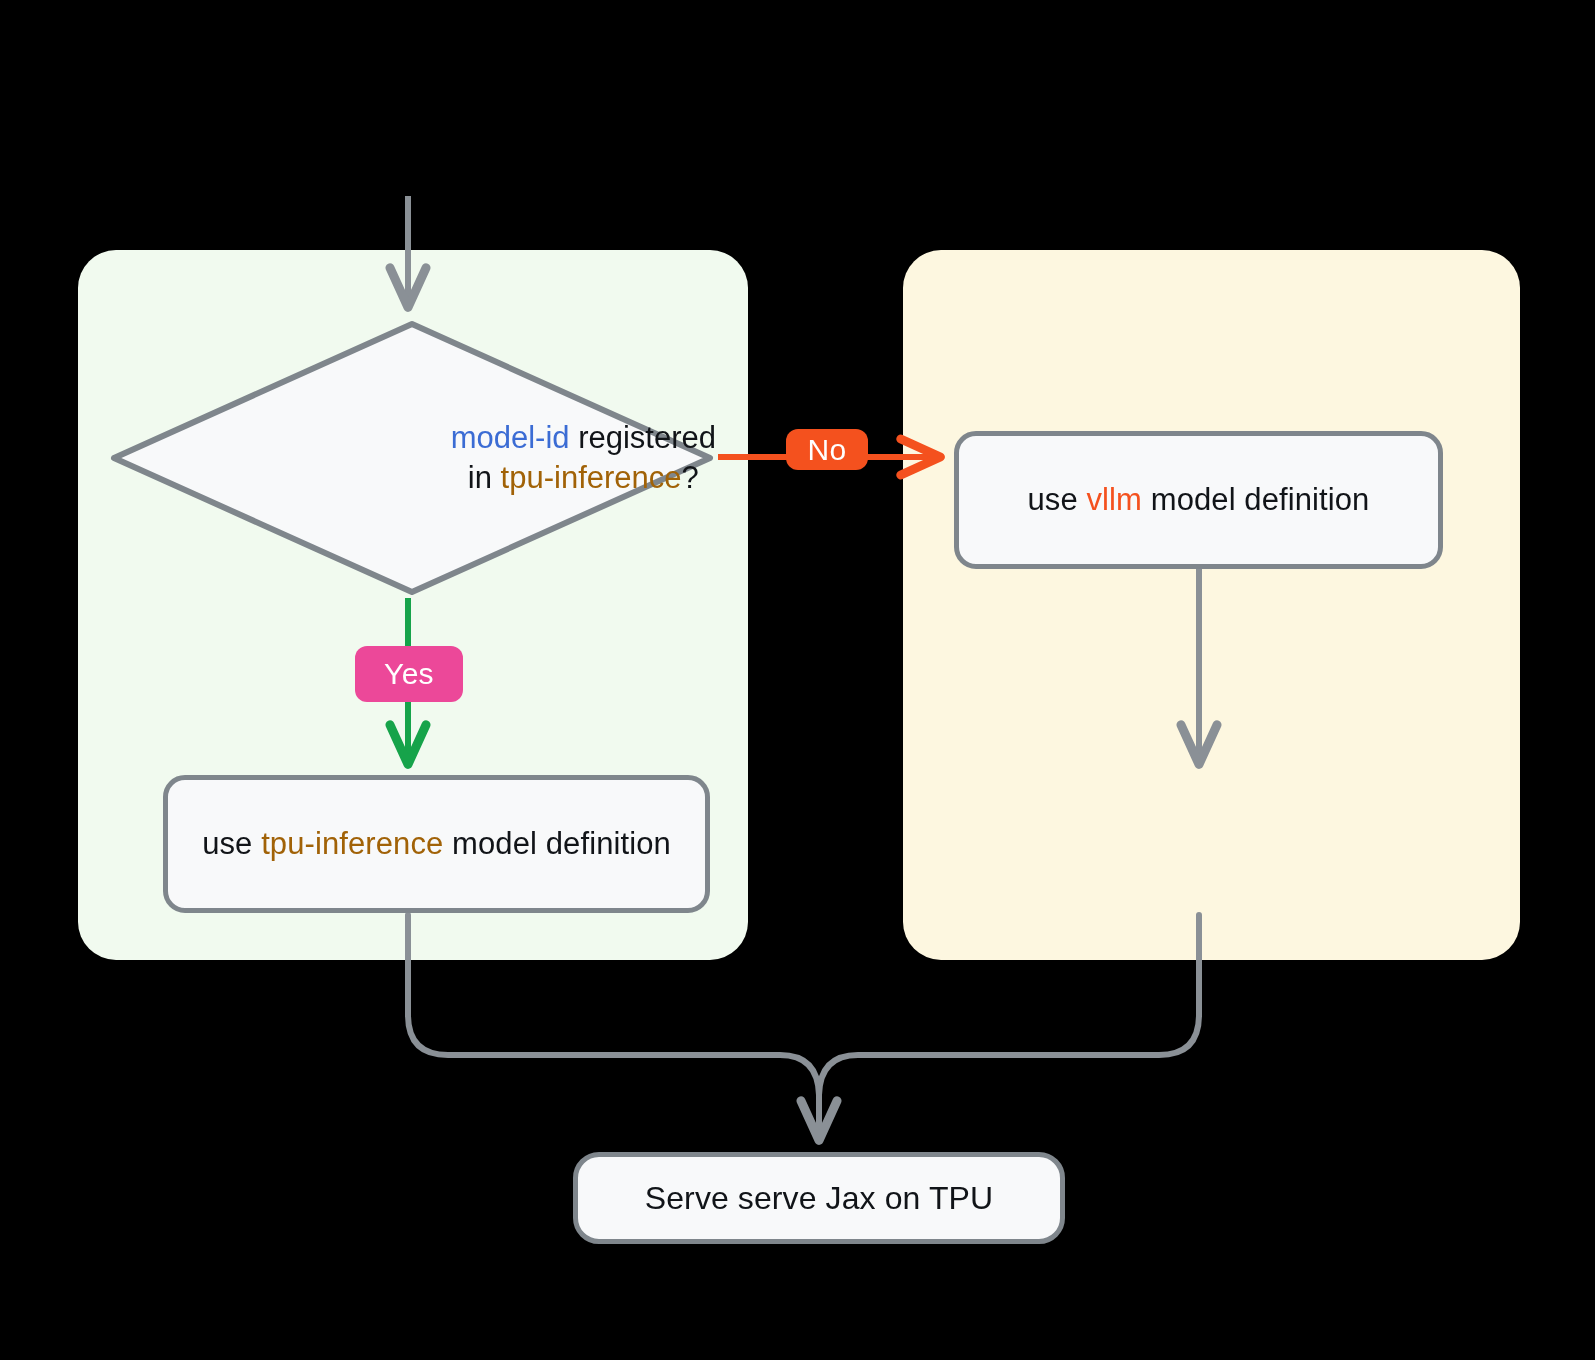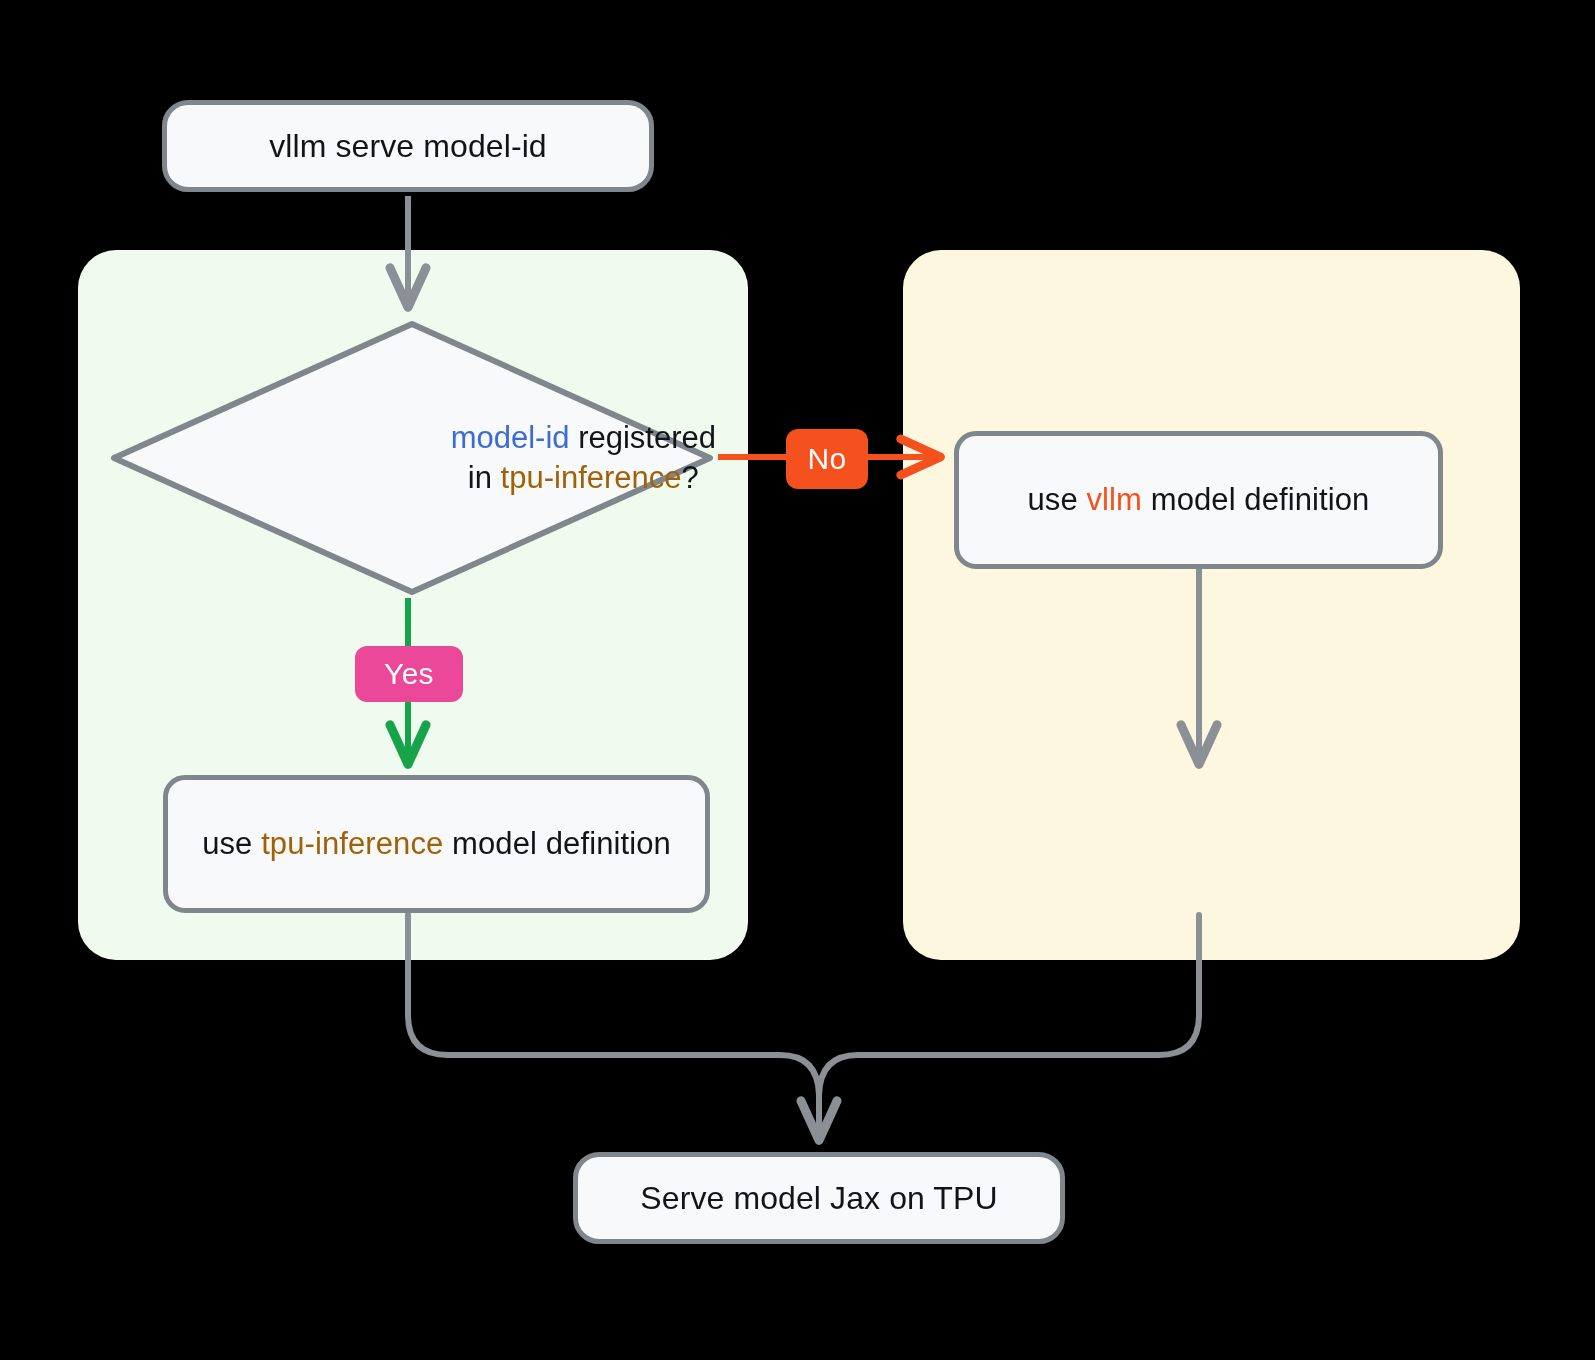--- a/index.html
+++ b/index.html
@@ -117,21 +117,21 @@
     display: flex;
     align-items: center;
     justify-content: center;
     color: #ffffff;
     font-size: 30px;
     border-radius: 12px;
     letter-spacing: 0.3px;
   }
   #badge-no {
     left: 786px; top: 429px;
-    width: 82px; height: 60px;
+    width: 82px; height: 41px;
     background: #f4511e;
   }
   #badge-yes {
     left: 355px; top: 646px;
     width: 108px; height: 56px;
     background: #ec4899;
   }
 </style>
 </head>
 <body>
@@ -160,23 +160,20 @@
 
     <path d="M408,598 L408,762" fill="none" stroke="#16a34a" stroke-width="6" stroke-linecap="butt" marker-end="url(#arrow-green)"></path>
 
     <path d="M1199,523 L1199,762" fill="none" stroke="#8a9096" stroke-width="6" stroke-linecap="butt" marker-end="url(#arrow-gray)"></path>
 
     <path d="M408,915 L408,1015 Q408,1055 448,1055 L780,1055 Q818,1055 819,1095 L819,1138" fill="none" stroke="#8a9096" stroke-width="6" stroke-linecap="round" stroke-linejoin="round"></path>
 
     <path d="M1199,915 L1199,1015 Q1199,1055 1159,1055 L858,1055 Q820,1055 819,1095 L819,1138" fill="none" stroke="#8a9096" stroke-width="6" stroke-linecap="round" stroke-linejoin="round" marker-end="url(#arrow-gray)"></path>
   </svg>
 
-  <div class="node" id="node-start">
-    <span>vllm serve model-id</span>
-  </div>
 
   <div id="node-decision">
     <svg class="dia-svg" viewBox="0 0 608 280">
       <path d="M304,6 L602,140 L304,274 L6,140 Z" fill="#f8f9fa" stroke="#7f868c" stroke-width="6" stroke-linejoin="round"></path>
     </svg>
     <div class="dia-label">
       <div>
         <span class="tok-blue">model-id</span><span> registered</span><br>
         <span>in </span><span class="tok-green">tpu-inference</span><span>?</span>
       </div>
@@ -186,20 +183,20 @@
   <div class="node" id="node-tpu-def">
     <span><span>use </span><span class="tok-green">tpu-inference</span><span> model definition</span></span>
   </div>
 
   <div class="node" id="node-vllm-def">
     <span><span>use </span><span class="tok-orange">vllm</span><span> model definition</span></span>
   </div>
 
 
   <div class="node" id="node-serve">
-    <span>Serve model Jax on TPU</span>
+    <span>Serve serve Jax on TPU</span>
   </div>
 
   <div class="badge" id="badge-no">No</div>
 
   <div class="badge" id="badge-yes">Yes</div>
 
 </div>
 
 </body></html>

